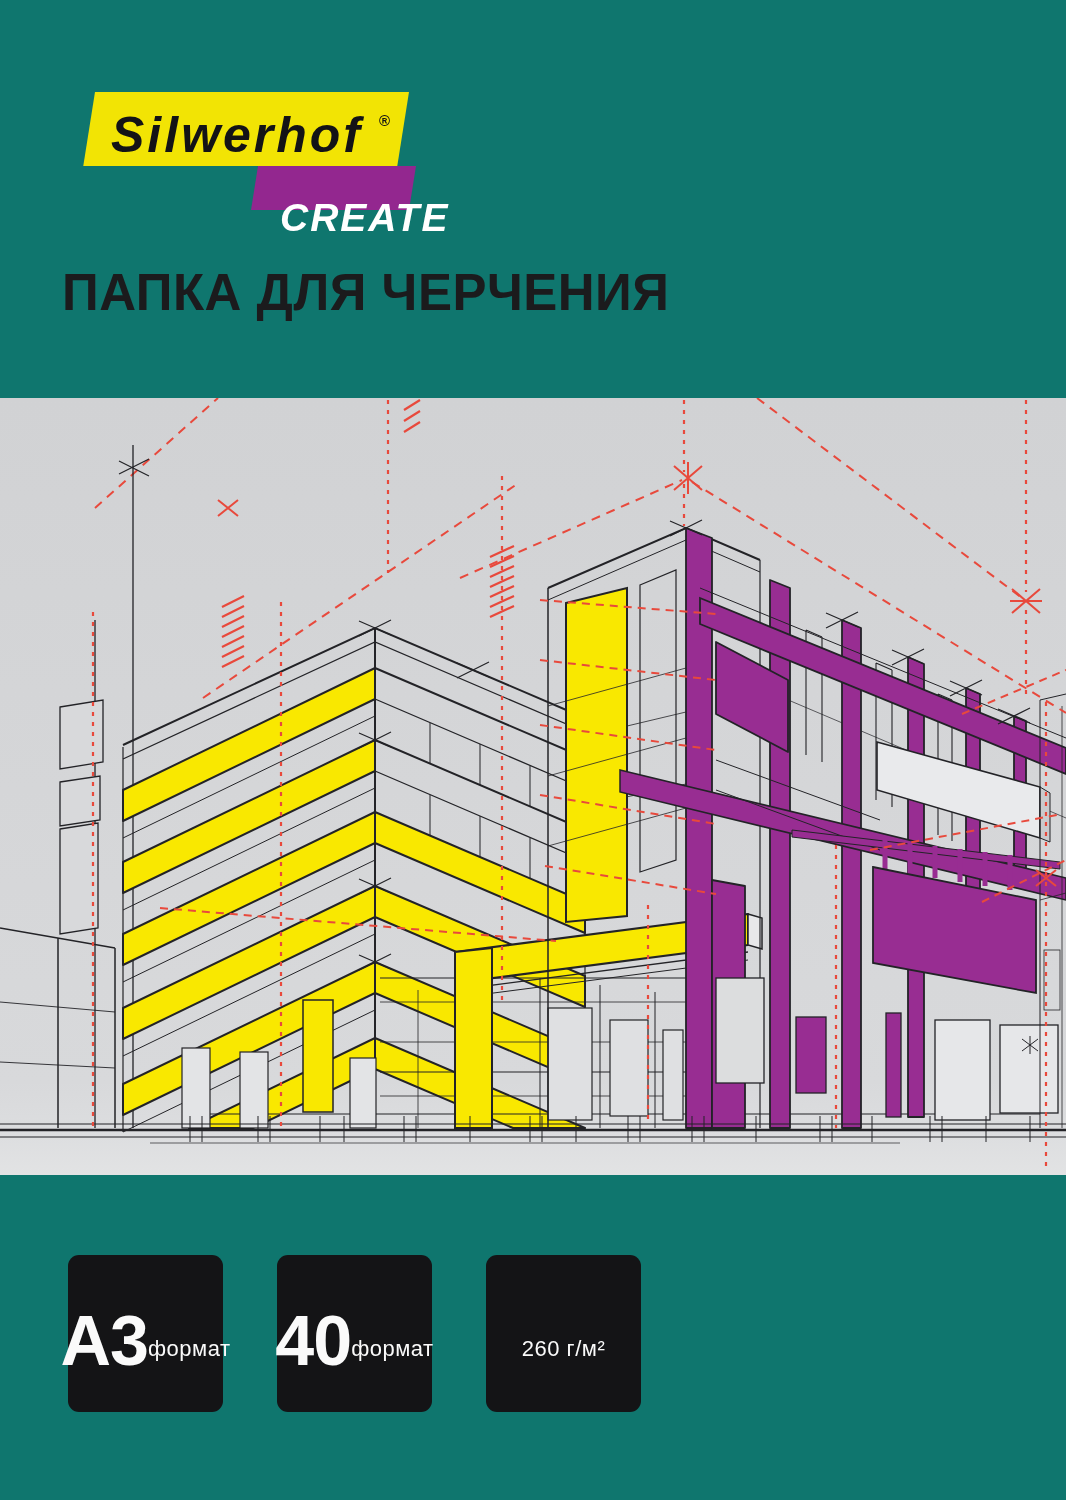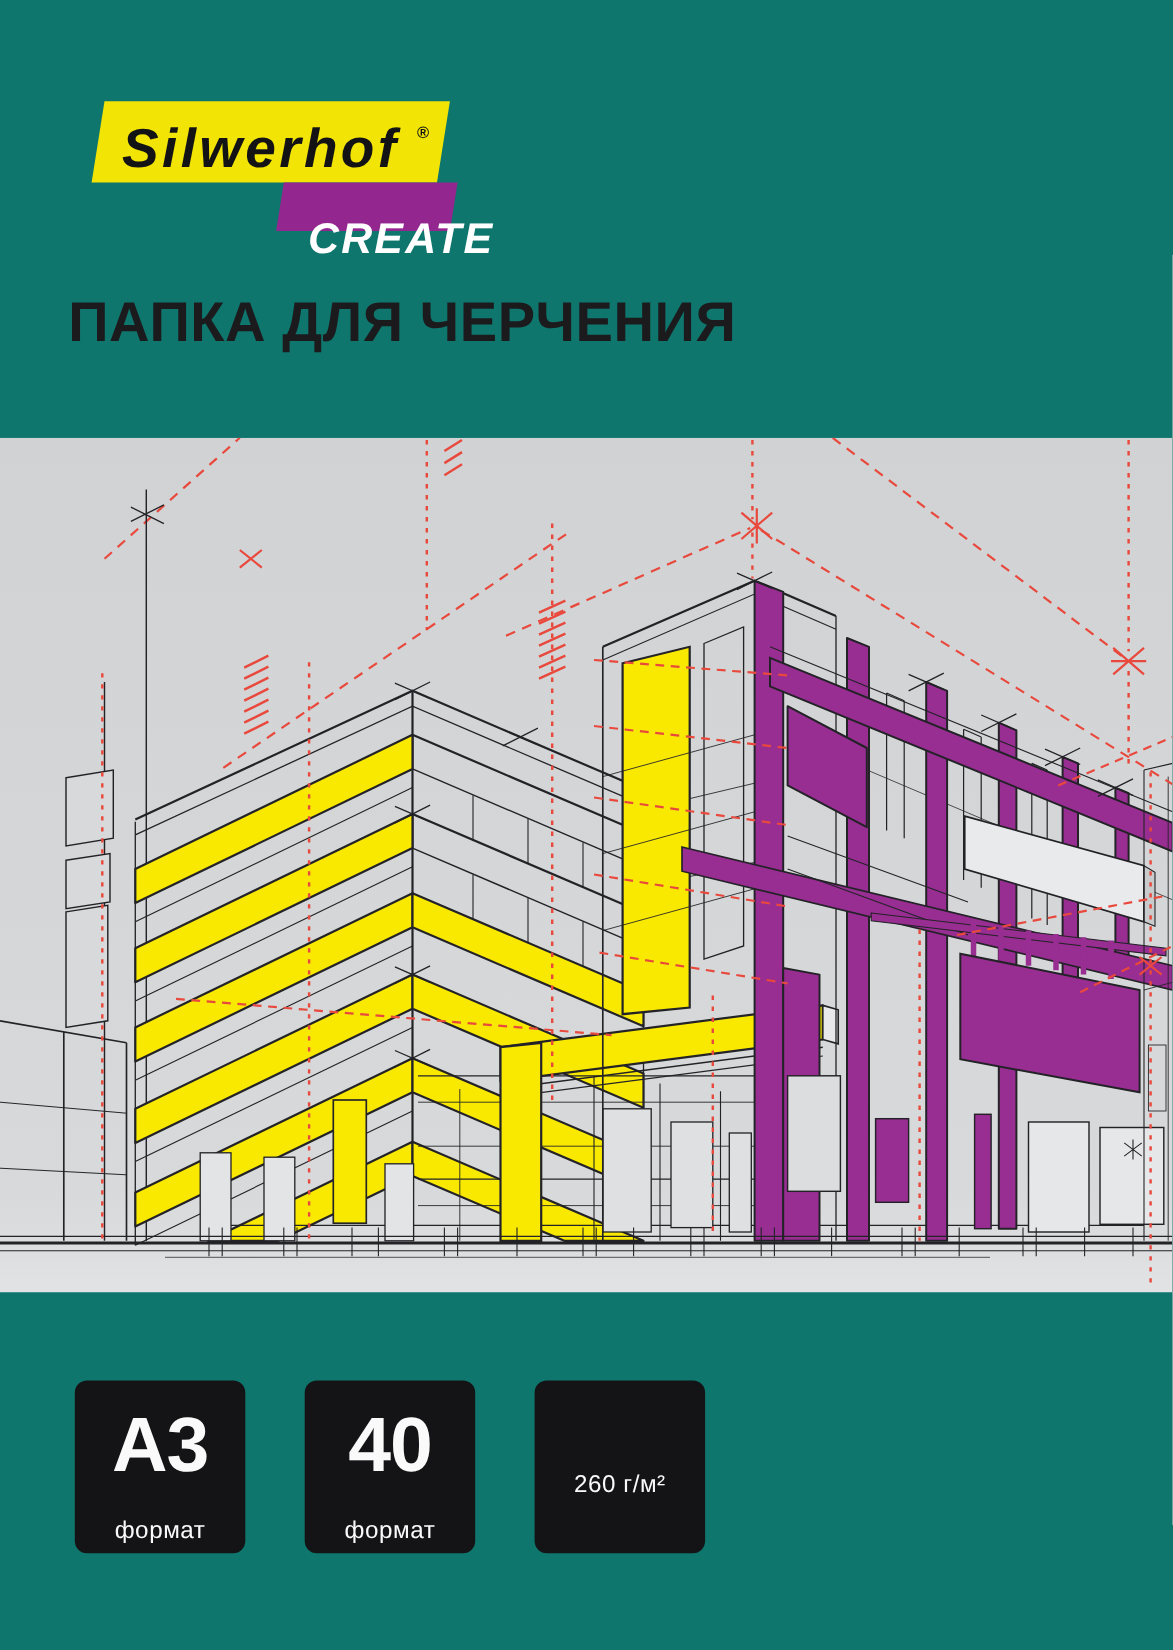--- a/index.html
+++ b/index.html
@@ -37,21 +37,21 @@
     position:absolute;left:62px;top:267px;width:960px;
     font-size:51px;font-weight:bold;letter-spacing:0.5px;
     color:#1b1b1d;white-space:nowrap;line-height:1;
   }
   
   .art{position:absolute;left:0;top:398px;width:1066px;height:777px;}
   
   .badges{position:absolute;left:68px;top:1255px;display:flex;gap:54px;}
   .badge{
     width:155px;height:157px;border-radius:11px;background:#141416;
-    display:flex;flex-direction:column;align-items:center;justify-content:center;
+    display:flex;flex-direction:row;align-items:center;justify-content:center;
     color:#fafafa;
   }
   .badge-value{font-size:70px;font-weight:bold;line-height:1;margin-top:14px;letter-spacing:-1px;}
   .badge-label{font-size:22px;font-weight:normal;margin-top:30px;letter-spacing:0.5px;}
 </style>
 </head>
 <body>
 
 <div class="page">
 

